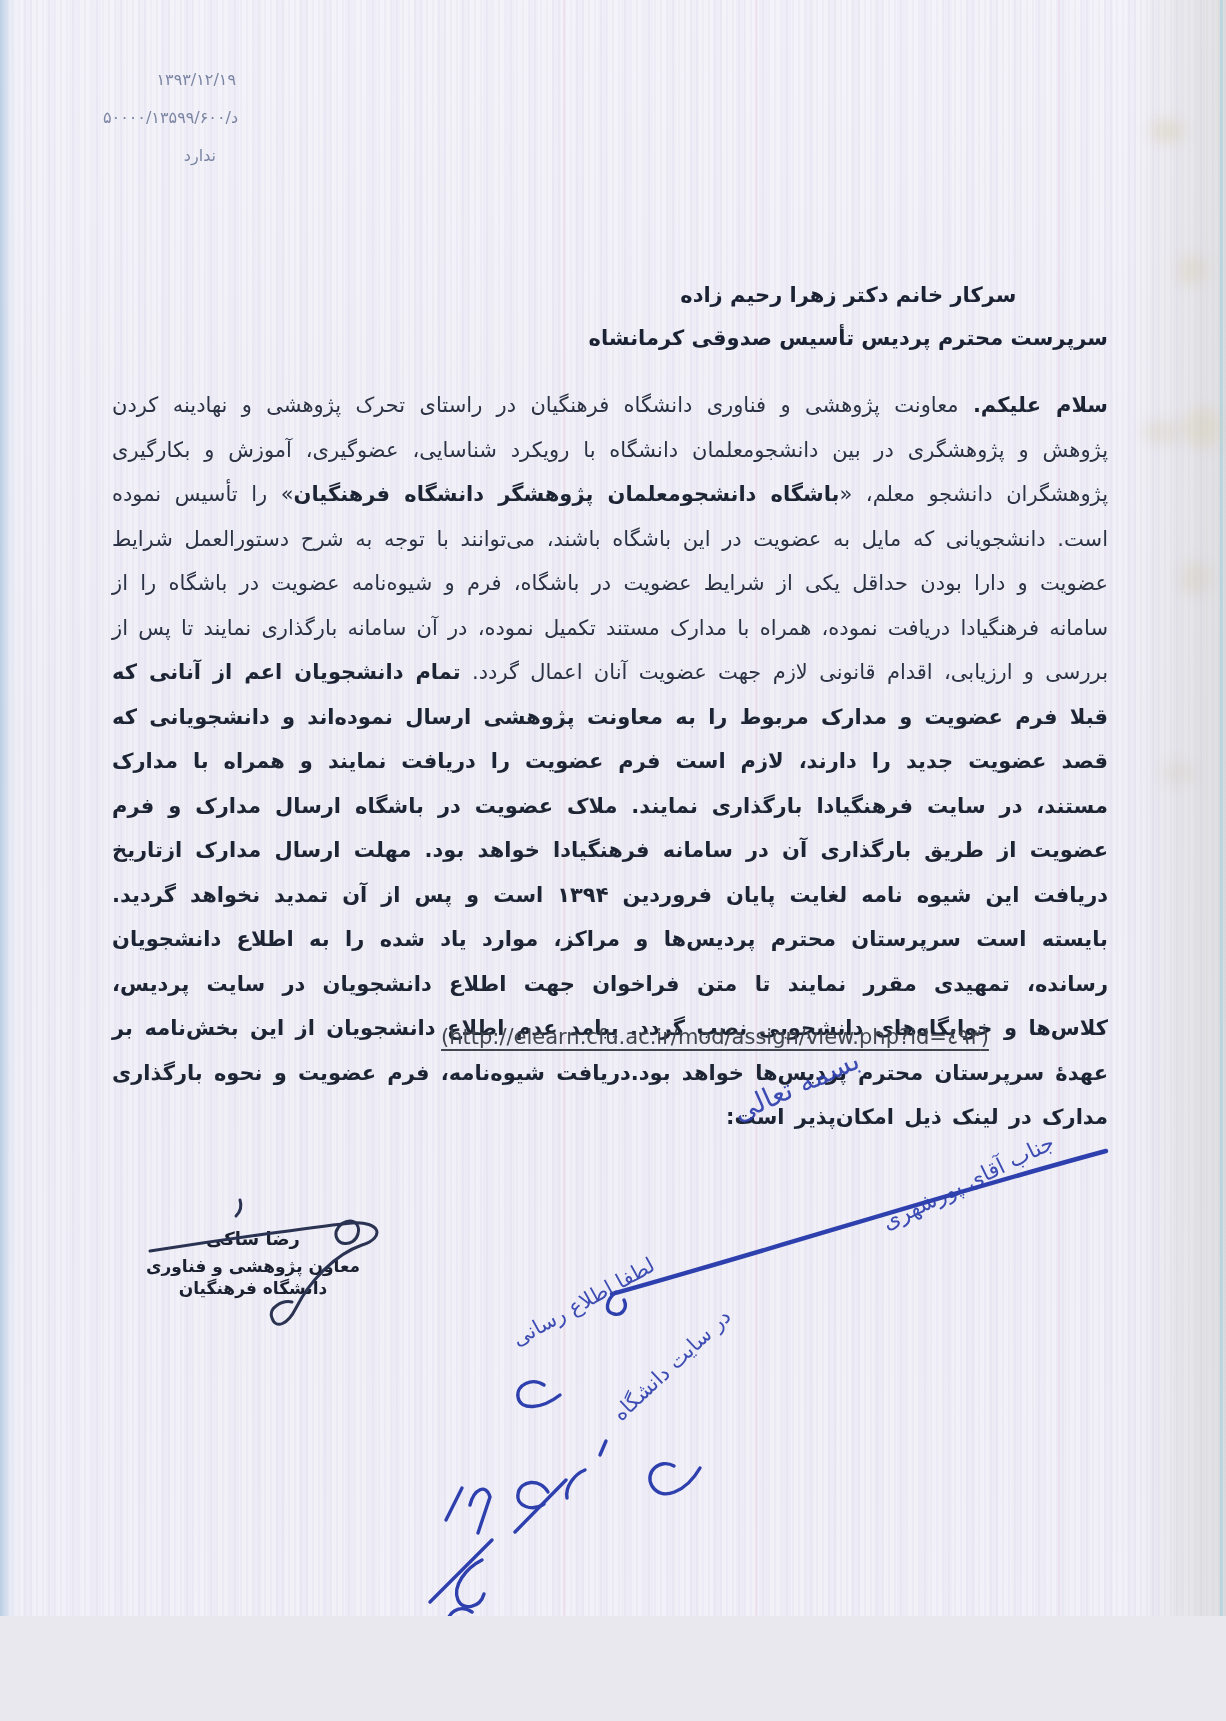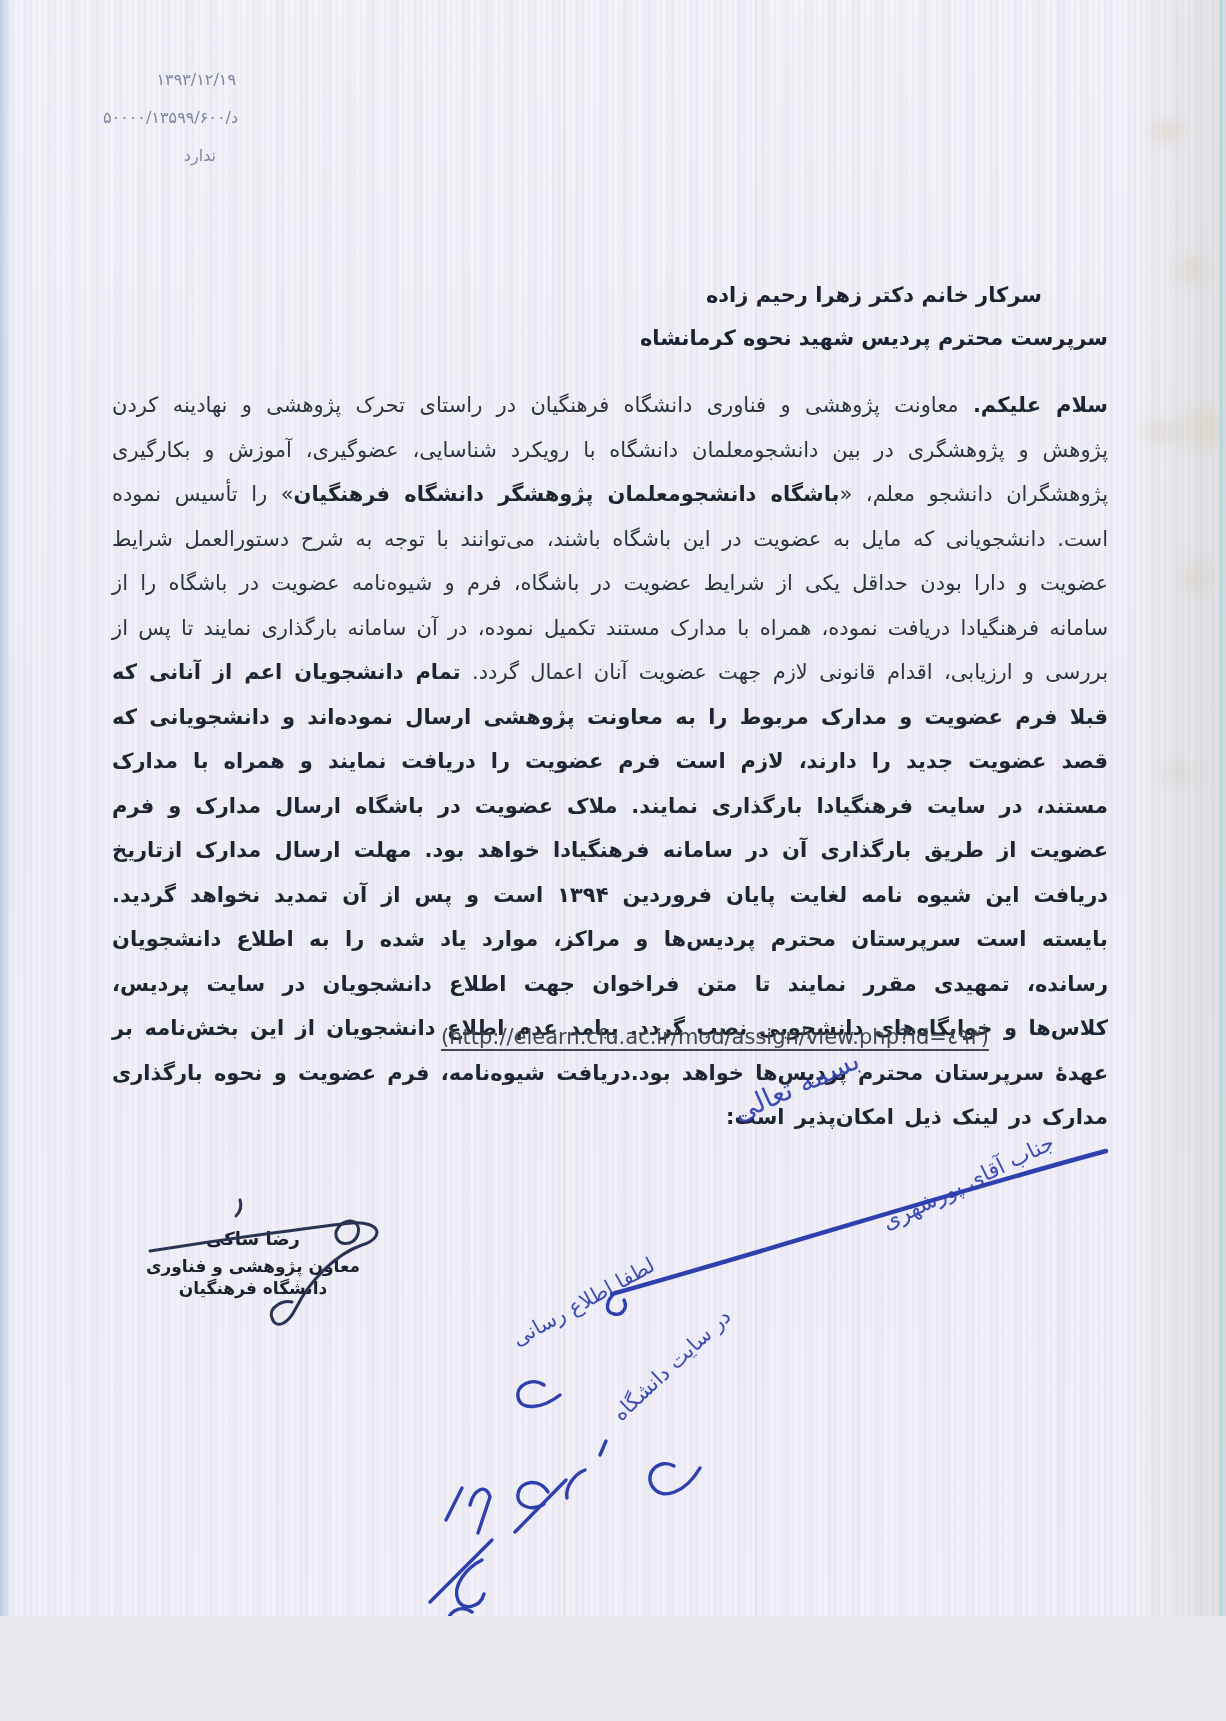--- a/index.html
+++ b/index.html
@@ -81,21 +81,21 @@
   <div class="blob" style="left:1185px;top:408px;width:34px;height:40px;background:rgba(210,196,150,0.28);"></div>
 
   <div class="letterhead">
     <div class="lh-line lh-date">۱۳۹۳/۱۲/۱۹</div>
     <div class="lh-line lh-number">د/۵۰۰۰۰/۱۳۵۹۹/۶۰۰</div>
     <div class="lh-line lh-attach">ندارد</div>
   </div>
 
   <div class="recipient">
     <div class="r1">سرکار خانم دکتر زهرا رحیم زاده</div>
-    <div class="r2">سرپرست محترم پردیس شهید نحوه کرمانشاه</div>
+    <div class="r2">سرپرست محترم پردیس تأسیس صدوقی کرمانشاه</div>
   </div>
 
   <div class="body-text">
     <span class="seg-b">سلام علیکم.</span><span> معاونت پژوهشی و فناوری دانشگاه فرهنگیان در راستای تحرک پژوهشی و نهادینه کردن پژوهش و پژوهشگری در بین دانشجومعلمان دانشگاه با رویکرد شناسایی، عضوگیری، آموزش و بکارگیری پژوهشگران دانشجو معلم، «</span><span class="seg-b">باشگاه دانشجومعلمان پژوهشگر دانشگاه فرهنگیان</span><span>» را تأسیس نموده است. دانشجویانی که مایل به عضویت در این باشگاه باشند، می‌توانند با توجه به شرح دستورالعمل شرایط عضویت و دارا بودن حداقل یکی از شرایط عضویت در باشگاه، فرم و شیوه‌نامه عضویت در باشگاه را از سامانه فرهنگیادا دریافت نموده، همراه با مدارک مستند تکمیل نموده، در آن سامانه بارگذاری نمایند تا پس از بررسی و ارزیابی، اقدام قانونی لازم جهت عضویت آنان اعمال گردد. </span><span class="seg-b">تمام دانشجویان اعم از آنانی که قبلا فرم عضویت و مدارک مربوط را به معاونت پژوهشی ارسال نموده‌اند و دانشجویانی که قصد عضویت جدید را دارند، لازم است فرم عضویت را دریافت نمایند و همراه با مدارک مستند، در سایت فرهنگیادا بارگذاری نمایند. ملاک عضویت در باشگاه ارسال مدارک و فرم عضویت از طریق بارگذاری آن در سامانه فرهنگیادا خواهد بود. مهلت ارسال مدارک ازتاریخ دریافت این شیوه نامه لغایت پایان فروردین ۱۳۹۴ است و پس از آن تمدید نخواهد گردید. بایسته است سرپرستان محترم پردیس‌ها و مراکز، موارد یاد شده را به اطلاع دانشجویان رسانده، تمهیدی مقرر نمایند تا متن فراخوان جهت اطلاع دانشجویان در سایت پردیس، کلاس‌ها و خوابگاه‌های دانشجویی نصب گردد. پیامد عدم اطلاع دانشجویان از این بخش‌نامه بر عهدهٔ سرپرستان محترم پردیس‌ها خواهد بود.دریافت شیوه‌نامه، فرم عضویت و نحوه بارگذاری مدارک در لینک ذیل امکان‌پذیر است:</span>
   </div>
 
   <div class="link-line">
     <a>(http://elearn.cfu.ac.ir/mod/assign/view.php?id=٤٩٣)</a>
   </div>
 

